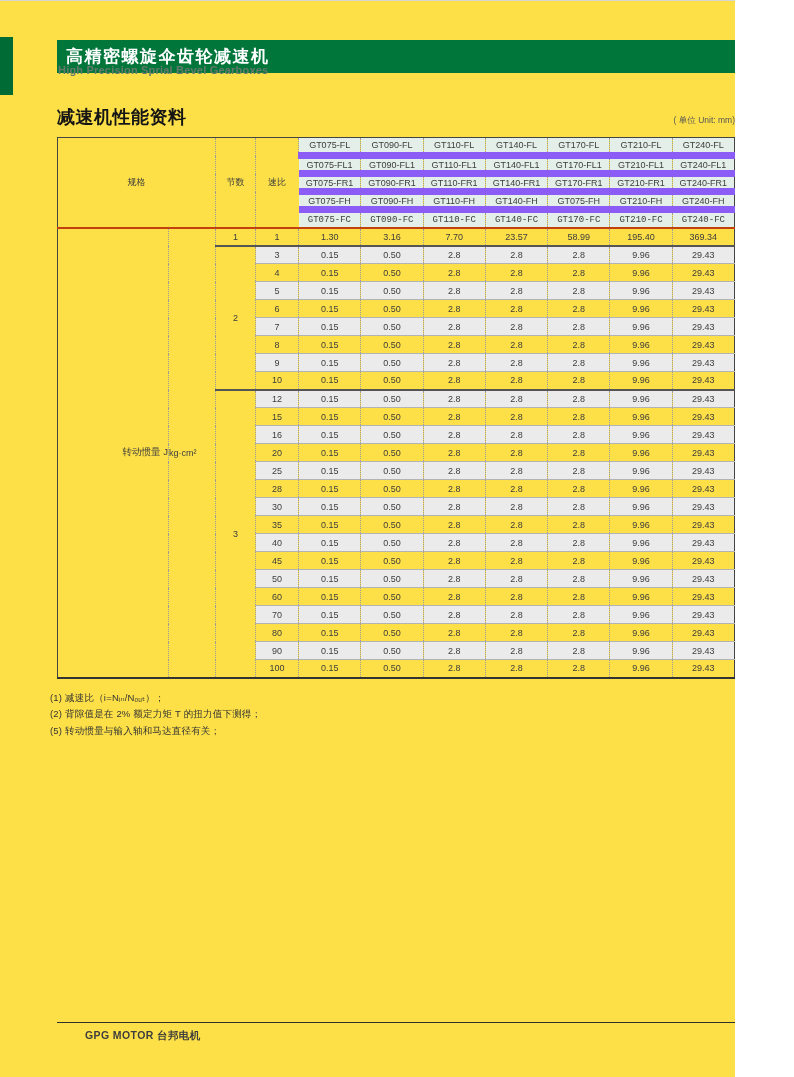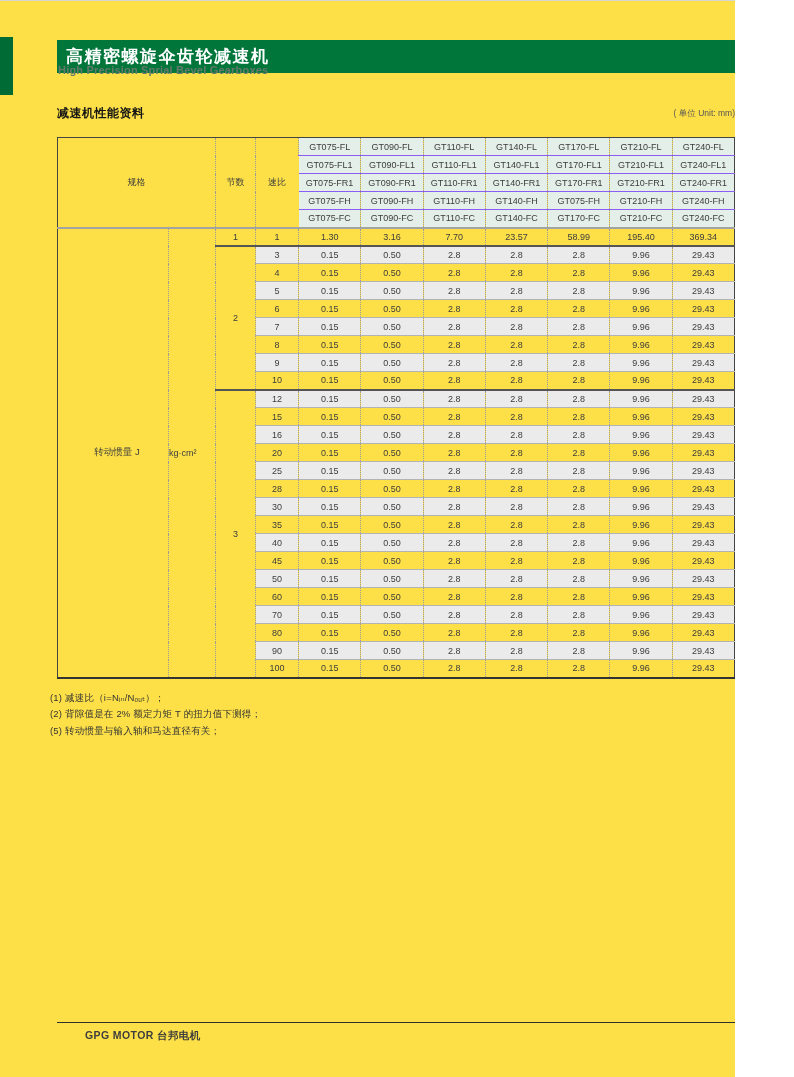--- a/index.html
+++ b/index.html
@@ -13,37 +13,37 @@
 
   .banner { position:absolute; left:57px; top:40px; width:678px; height:33px;
             background:var(--banner-green,#00763b); color:#fff; font-size:17px; font-weight:bold;
             line-height:33px; padding-left:9px; letter-spacing:1.5px; }
 
   .subtitle { position:absolute; left:58px; top:64px; font-size:11px; font-weight:bold;
               color:var(--subtitle-green,#66796d); letter-spacing:0.2px; }
 
   .section-row { position:absolute; left:57px; top:105px; width:678px; display:flex;
                  justify-content:space-between; align-items:flex-end; }
-  .section-title { font-size:12px; font-weight:bold; color:#151515; letter-spacing:0.5px; }
+  .section-title { font-size:18px; font-weight:bold; color:#151515; letter-spacing:0.5px; }
   .unit-label { font-size:8.5px; color:#555; padding-bottom:2px; }
 
   .table-wrap { position:absolute; left:57px; top:137px; width:678px; }
   table { border-collapse:collapse; table-layout:fixed; width:678px;
           border:1px solid #444; border-bottom:2px solid #333; }
   col.c-spec1{width:111px;} col.c-spec2{width:47px;} col.c-sec{width:40px;} col.c-ratio{width:43px;}
   th,td { border-left:1px dotted #9a9a9a; height:18px; padding:0; text-align:center;
           font-size:9px; font-weight:normal; color:#3c3c3c; overflow:hidden; white-space:nowrap; }
   tr > th:first-child, tbody tr:first-child > td:first-child { border-left:none; }
-  thead th { border-bottom:1px solid #8b5cf6; }
+  thead th { border-bottom:7px solid #8b5cf6; }
   thead tr + tr th { border-top:1px solid #777; }
   thead th.modelhead { background:var(--header-cell-green,#e4efe9); }
-  thead tr:last-child th, thead th.plainhead { border-bottom:2px solid #a3a3a3; }
+  thead tr:last-child th, thead th.plainhead { border-bottom:2px solid #c2410c;font-family:Liberation Mono, monospace; }
   tbody td { border-top:1px solid #b3b3b3; }
   tbody tr:first-child td { border-top:none; }
-  tbody td.speccell { border-top:none; text-align:center; padding-left:8px; font-size:9.5px; }
+  tbody td.speccell { border-top:none; text-align:right; padding-left:8px; font-size:9.5px; }
   tbody td.speccell.unit { text-align:left; padding-left:0; font-size:9px; }
   tbody td.group-start { border-top:2px solid #555; }
   tr.alt td.ratiocell, tr.alt td.valcell { background:var(--row-alt-gray,#ebebeb); }
 
   .notes { position:absolute; left:50px; top:690px; font-size:9.5px; color:#333;
            line-height:16.4px; letter-spacing:0.2px; }
 
   .footer-line { position:absolute; left:57px; top:1022px; width:678px; height:0;
                  border-top:1.5px solid #2f2f2f; }
   .footer-brand { position:absolute; left:85px; top:1029px; font-size:10.5px; color:#3d3d3d;

